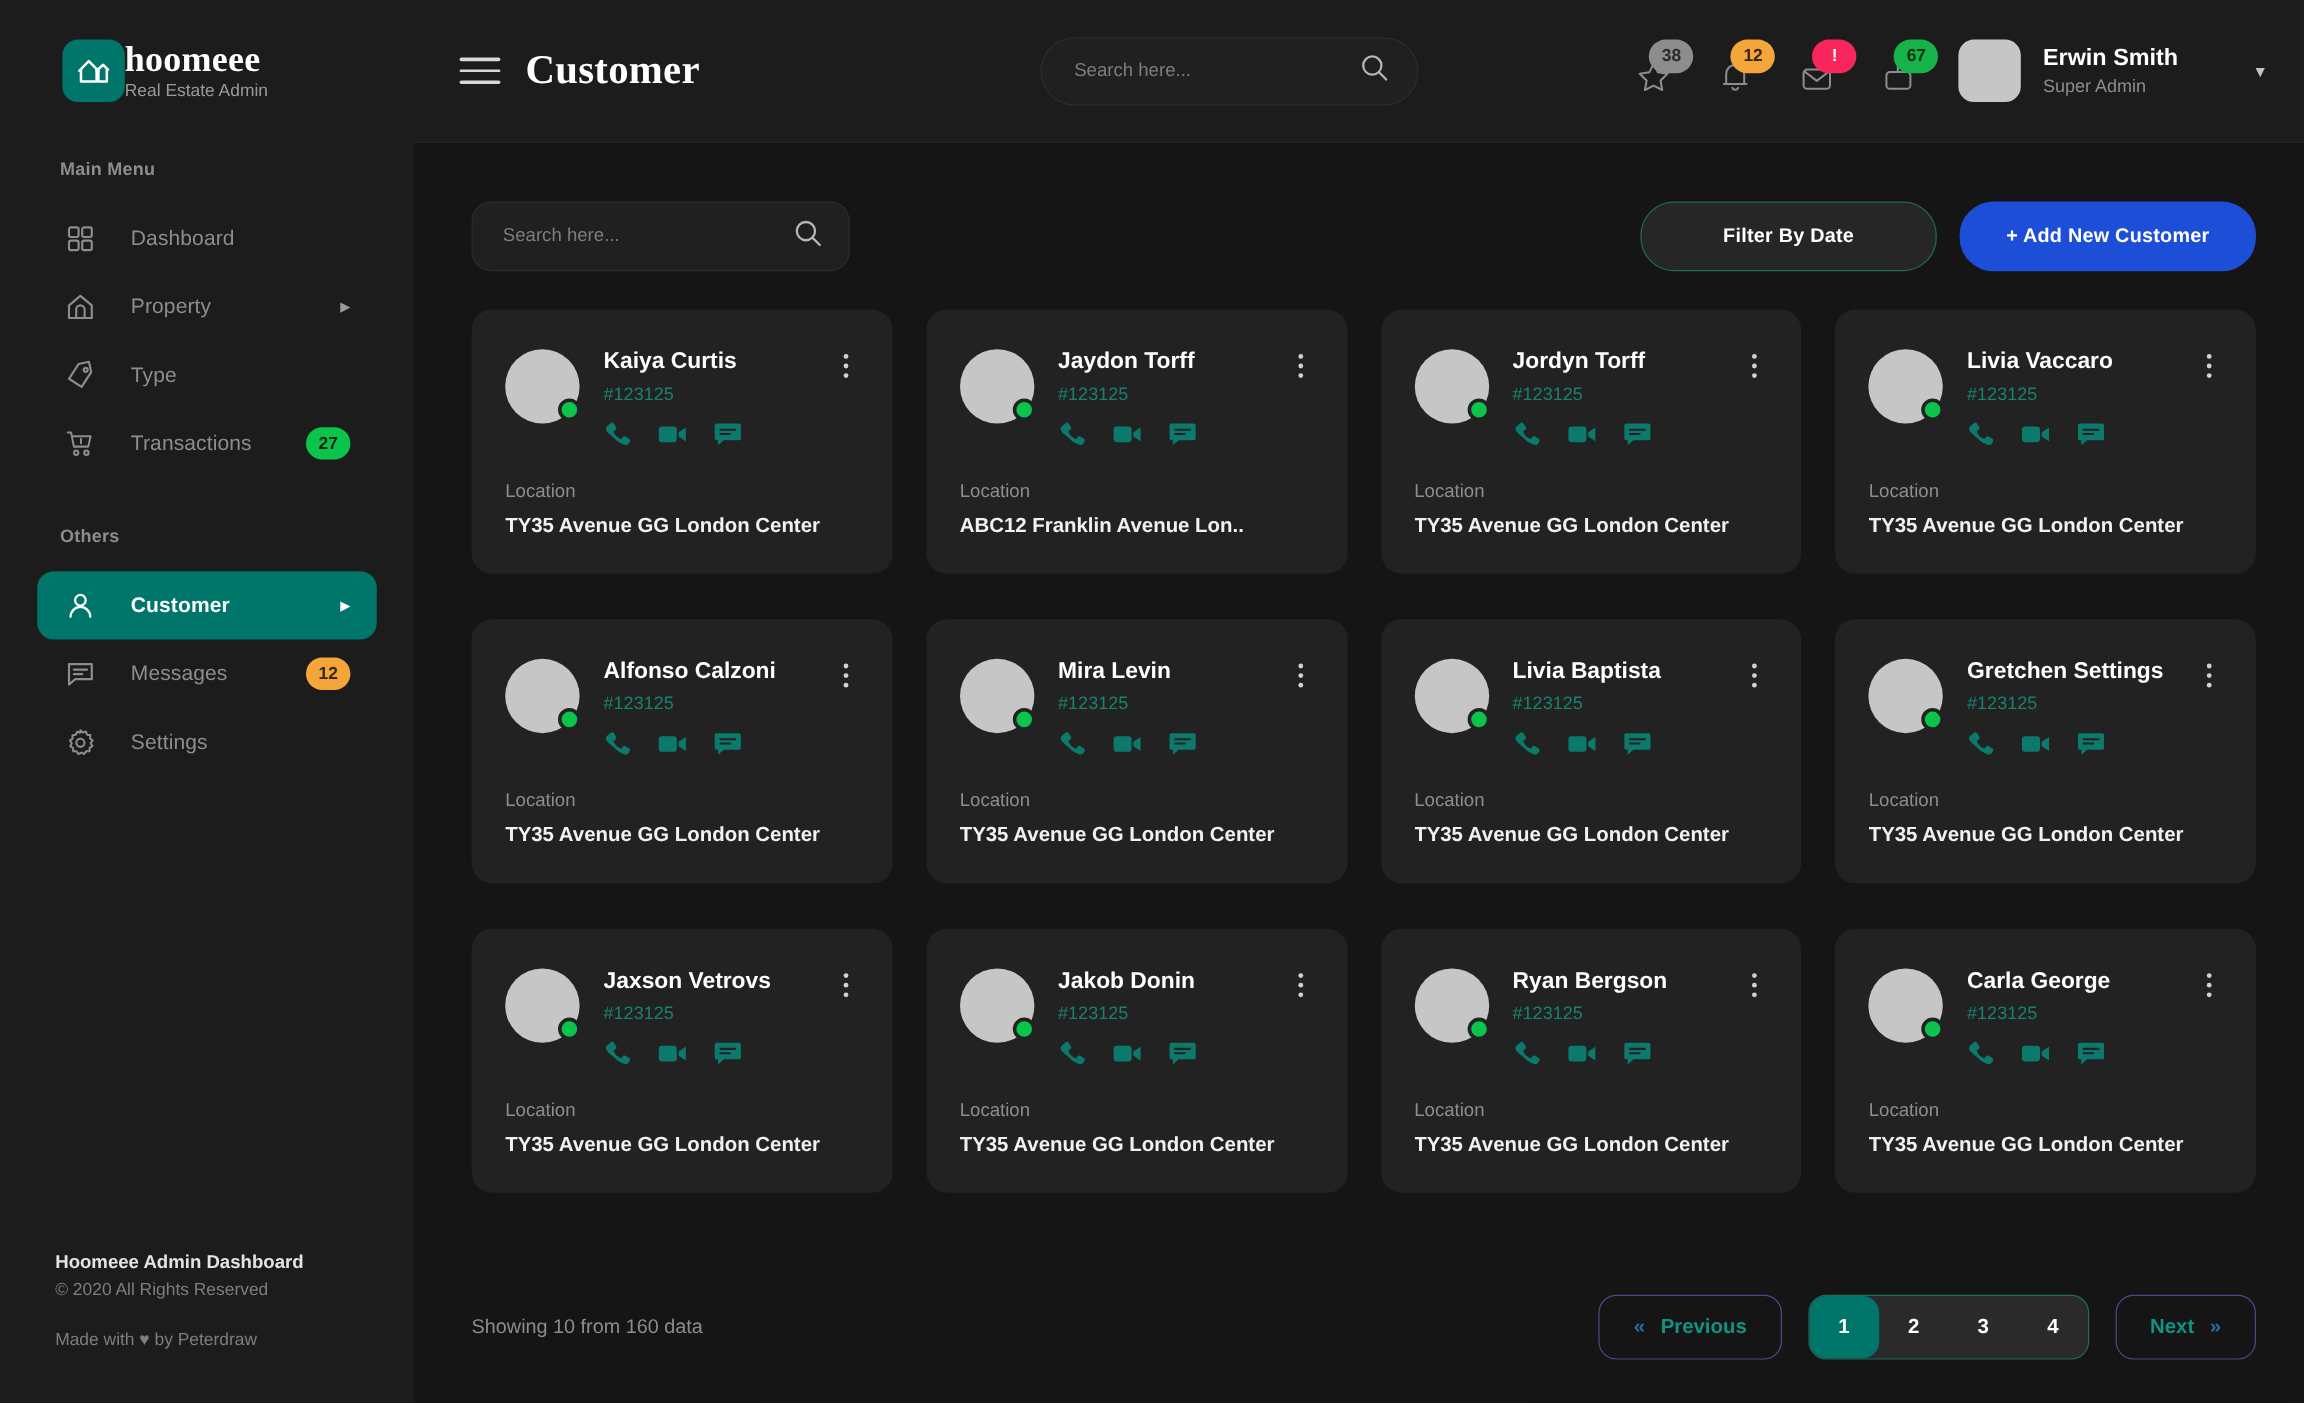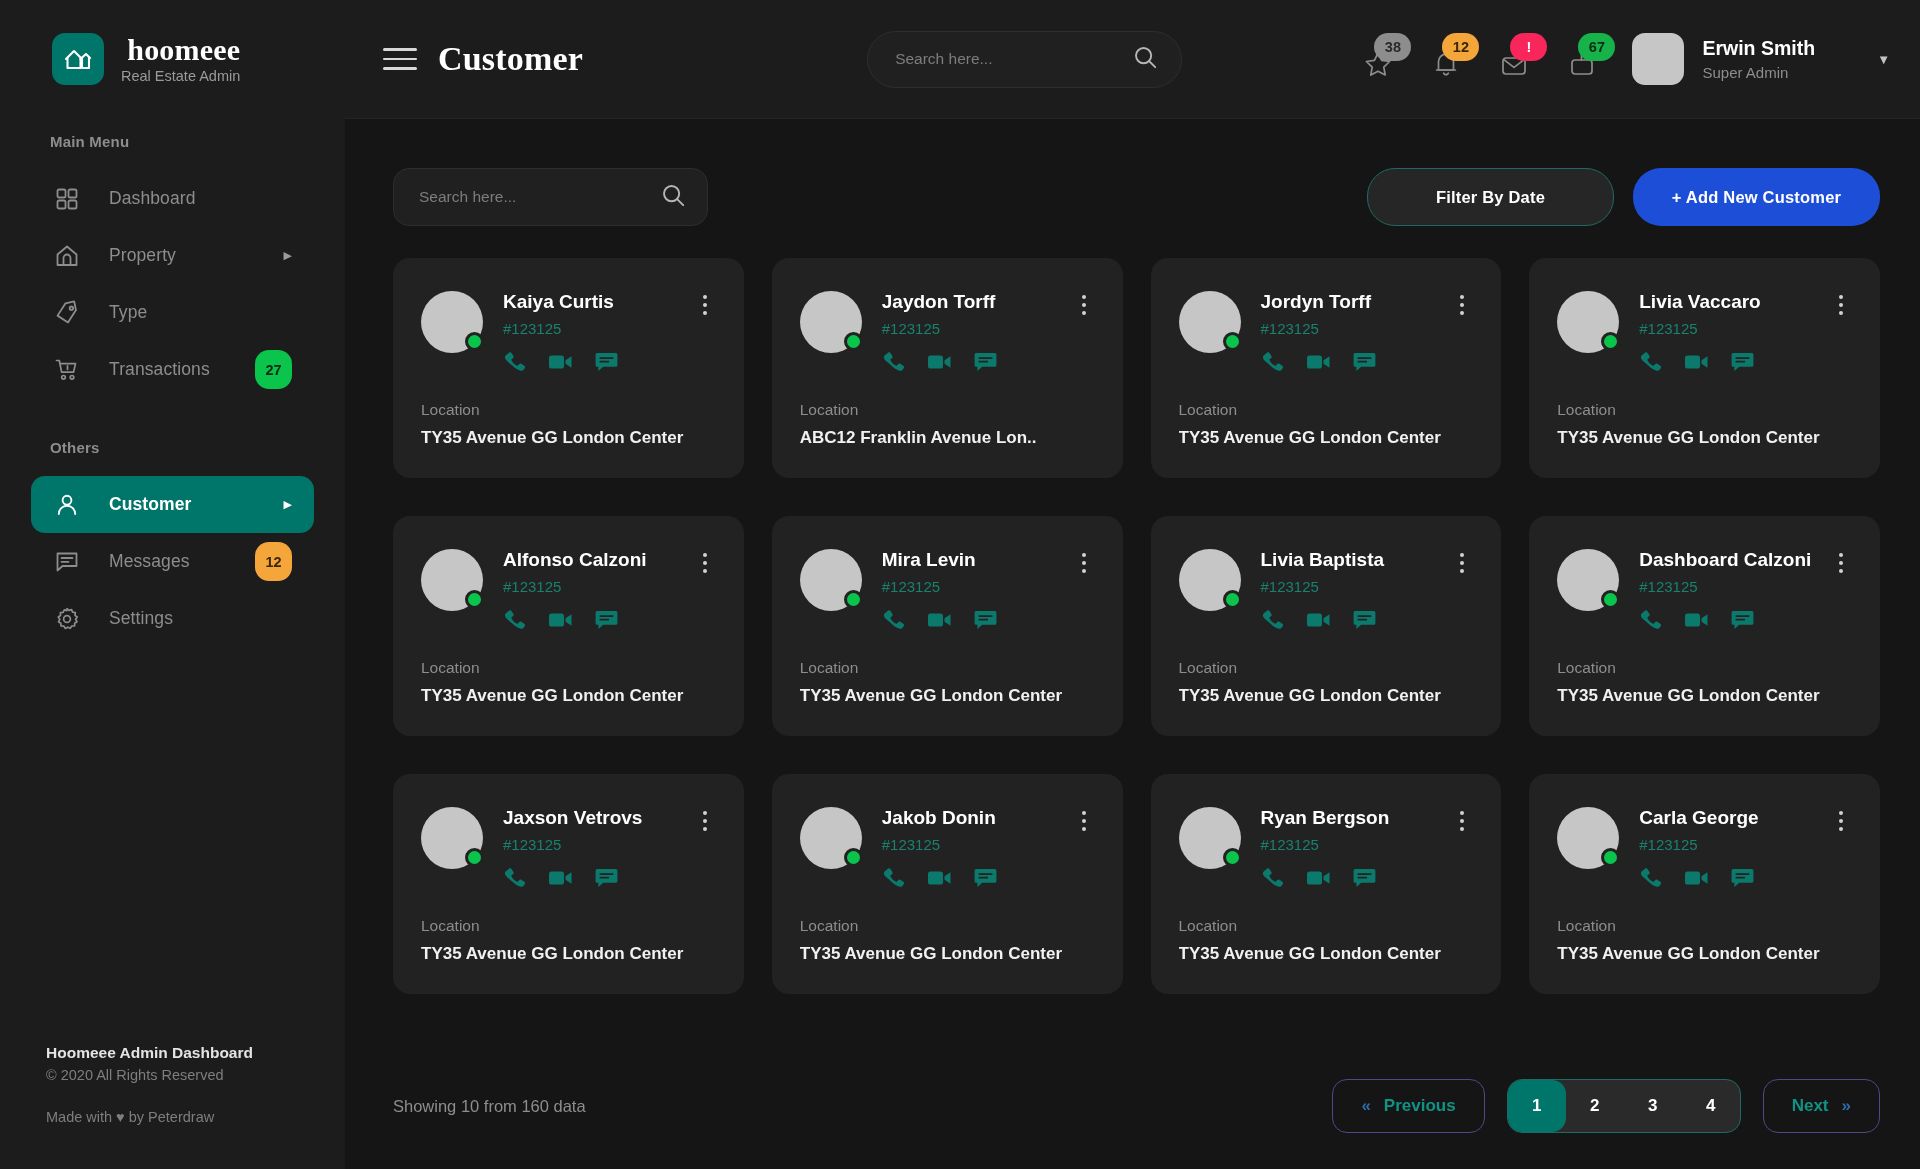--- a/index.html
+++ b/index.html
@@ -12,21 +12,21 @@
   }
   .app { display:flex; width:1920px; height:1169px; }
 
   
   .sidebar {
     width:345px; min-width:345px; height:1169px;
     background:#1c1c1c;
     display:flex; flex-direction:column;
     position:relative;
   }
-  .brand { display:flex; align-items:center; gap:17px; padding:33px 0 0 52px;text-align:right; }
+  .brand { display:flex; align-items:center; padding:33px 0 0 52px; }
   .brand-logo {
     width:52px; height:52px; border-radius:13px;
     background:#00756a;
     display:flex; align-items:center; justify-content:center;
   }
   .brand-text { display:flex; flex-direction:column; }
   .brand-name {
     font-family:"Liberation Serif", serif;
     font-size:30px; font-weight:700; color:#ffffff; line-height:1.05;
     letter-spacing:.2px;
@@ -45,21 +45,21 @@
     height:57px; margin:0 31px; padding:0 22px;
     border-radius:14px; cursor:pointer; position:relative;
   }
   .nav-item .nav-icon { width:28px; height:28px; display:flex; align-items:center; justify-content:center; flex:0 0 28px; }
   .nav-label { font-size:17.5px; color:#8d8d8d; letter-spacing:.1px; }
   .nav-item.active { background:#00756a; }
   .nav-item.active .nav-label { color:#ffffff; font-weight:700; }
   .nav-arrow { margin-left:auto; font-size:11px; color:#9b9b9b; }
   .nav-item.active .nav-arrow { color:#ffffff; }
   .badge {
-    margin-left:auto; min-width:37px; height:39px; padding:0 9px;
+    margin-left:auto; min-width:37px; height:27px; padding:0 9px;
     border-radius:14px; display:flex; align-items:center; justify-content:center;
     font-size:14.5px; font-weight:700; color:#18331f;
   }
   .badge.green { background:#0ac44c; color:#0a2b16; }
   .badge.orange { background:#f4a63a; color:#3a2708; }
 
   .sidebar-footer { margin-top:auto; padding:0 0 44px 46px; }
   .sf-title { font-size:15.5px; font-weight:700; color:#e4e4e4; }
   .sf-copy { font-size:14.5px; color:#7e7e7e; margin-top:5px; }
   .sf-made { font-size:14.5px; color:#7e7e7e; margin-top:26px; }
@@ -643,21 +643,21 @@
             <div class="card-loc-label">Location</div>
             <div class="card-loc-value">TY35 Avenue GG London Center</div>
           </div>
           <div class="card">
             <div class="card-top">
               <div class="avatar-wrap">
                 <div class="avatar-circ"></div>
                 <div class="online-dot"></div>
               </div>
               <div class="card-id-block">
-                <div class="card-name">Dashboard Calzoni</div>
+                <div class="card-name">Gretchen Settings</div>
                 <div class="card-id">#123125</div>
               </div>
               <div class="kebab">
                 <i></i>
                 <i></i>
                 <i></i>
               </div>
             </div>
             <div class="card-actions">
               <span class="ca">

